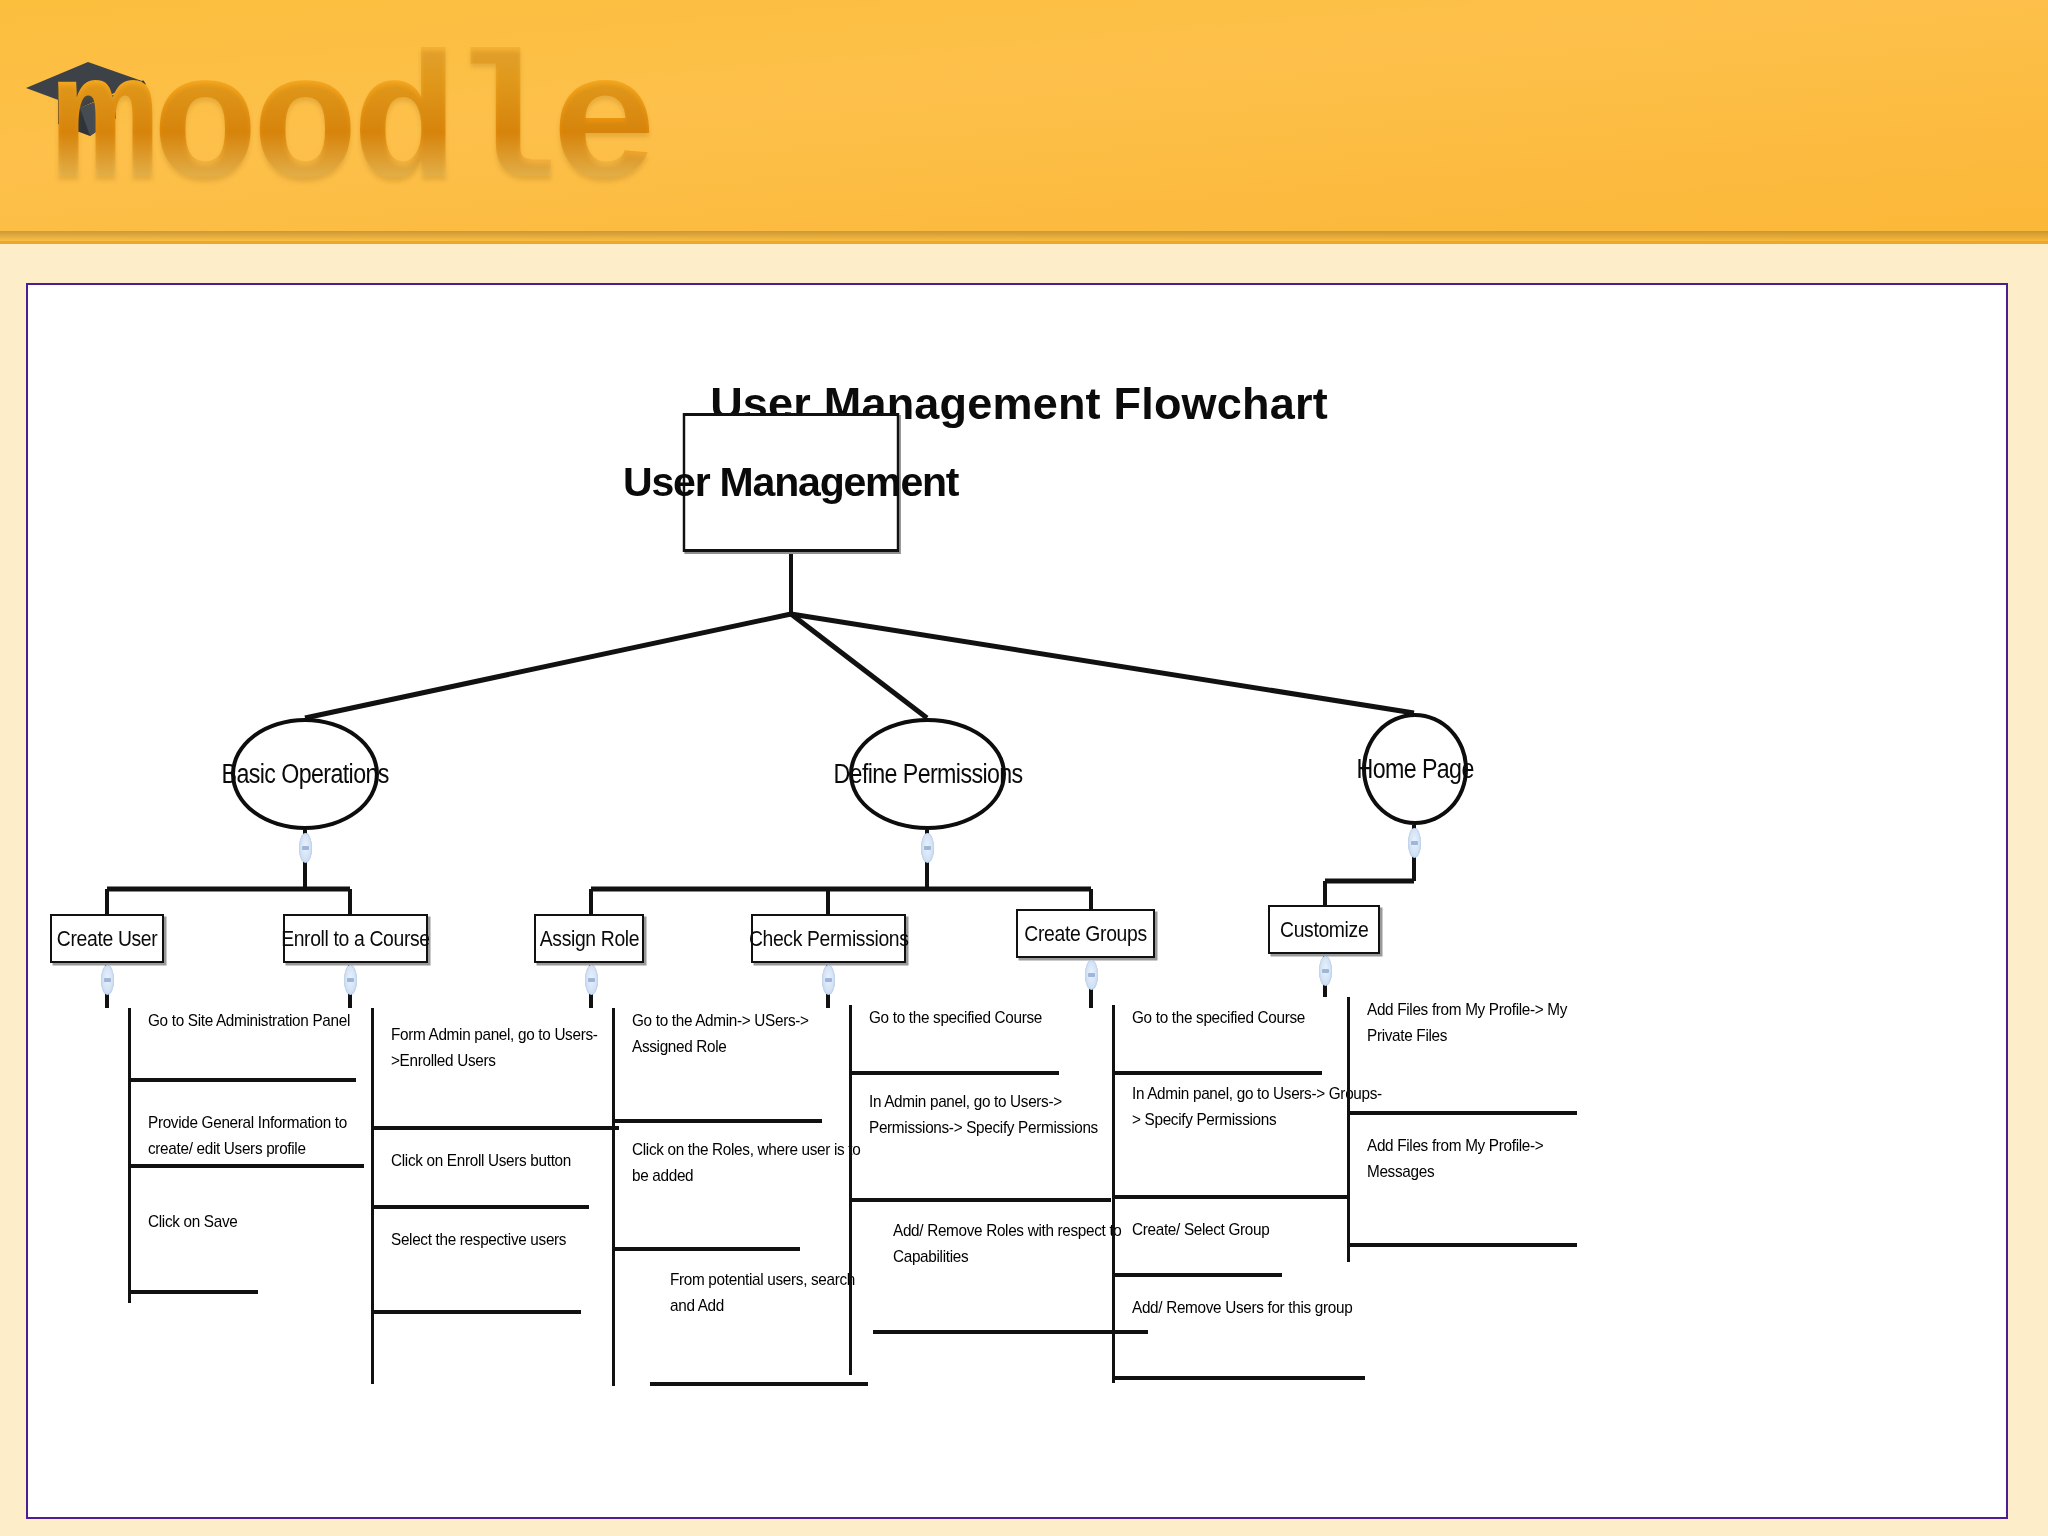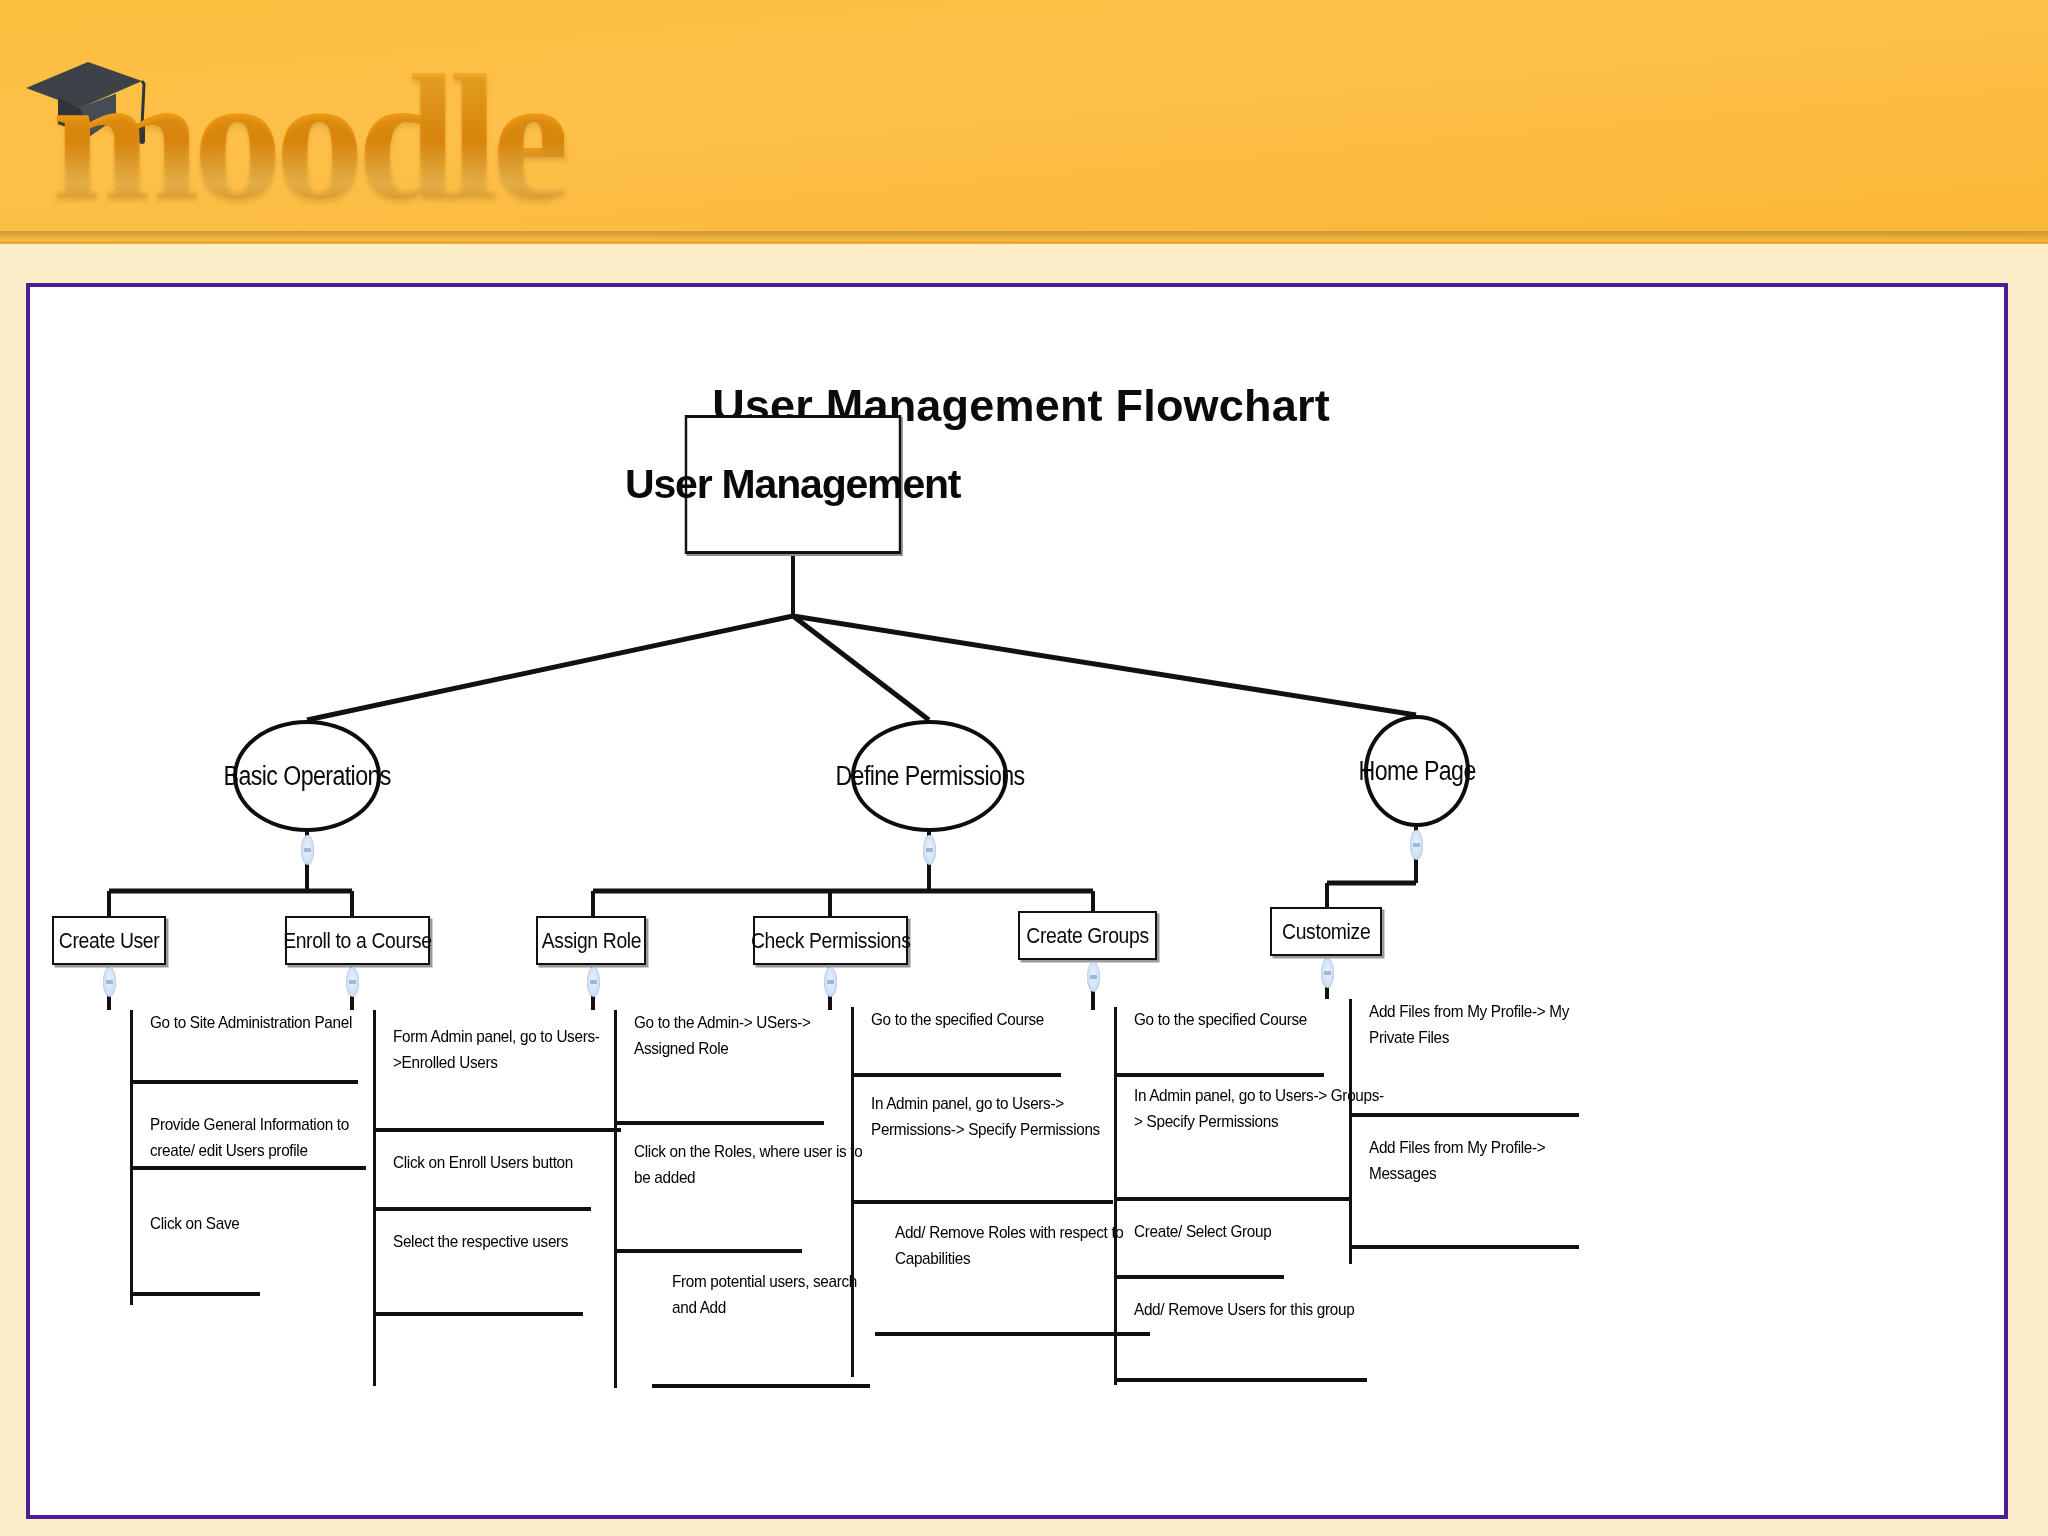--- a/index.html
+++ b/index.html
@@ -25,22 +25,22 @@
   }
   #logo-wrap {
     position: absolute; left: 10px; top: 26px;
     width: 690px; height: 190px;
   }
   #cap {
     position: absolute; left: 8px; top: 28px;
     width: 150px; height: 96px;
   }
   #wordmark {
-    position: absolute; left: 42px; top: 22px;
-    font-family: Liberation Serif, serif;
+    position: absolute; left: 42px; top: 14px;
+    font-family: Liberation Mono, monospace;
     font-size: 178px;
     font-weight: 700;
     letter-spacing: -7px;
     line-height: 1;
     color: #f0a01c;
     background: linear-gradient(to bottom, #f6b33c 0%, #f5a81f 22%, #e98d0a 52%, #f7c255 76%, #e98b06 100%);
     -webkit-background-clip: text;
     background-clip: text;
     -webkit-text-fill-color: transparent;
     text-shadow: 0 4px 4px rgba(150,100,20,.22);
@@ -49,21 +49,21 @@
   
   #page-frame {
     position: absolute; left: 0; top: 247px;
     width: 2048px; height: 1289px;
     background: #fdeec9;
   }
   #content-panel {
     position: absolute; left: 26px; top: 36px;
     width: 1982px; height: 1236px;
     background: #ffffff;
-    border: 4px solid #4c1d95;
+    border: 2px solid #4c1d95;
   }
 
   
   #diagram-title {
     position: absolute; left: 0; top: 93px;
     width: 1982px;
     text-align: center;
     font-family: "Liberation Sans", sans-serif;
     font-size: 45px;
     font-weight: bold;

